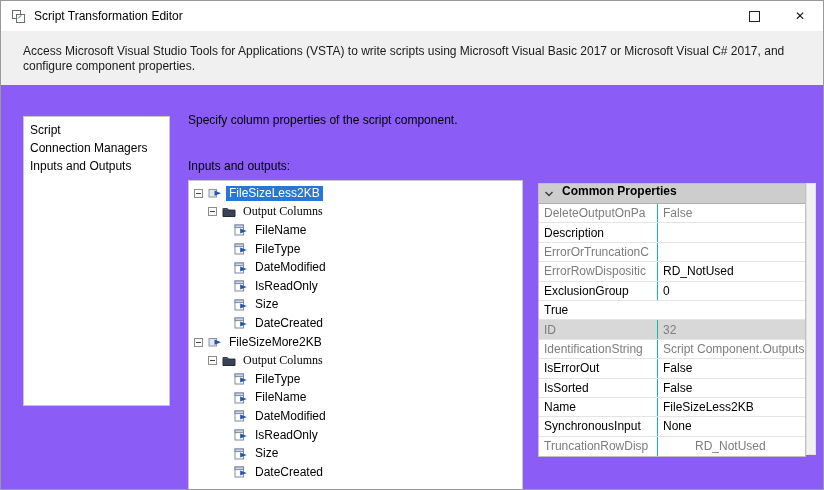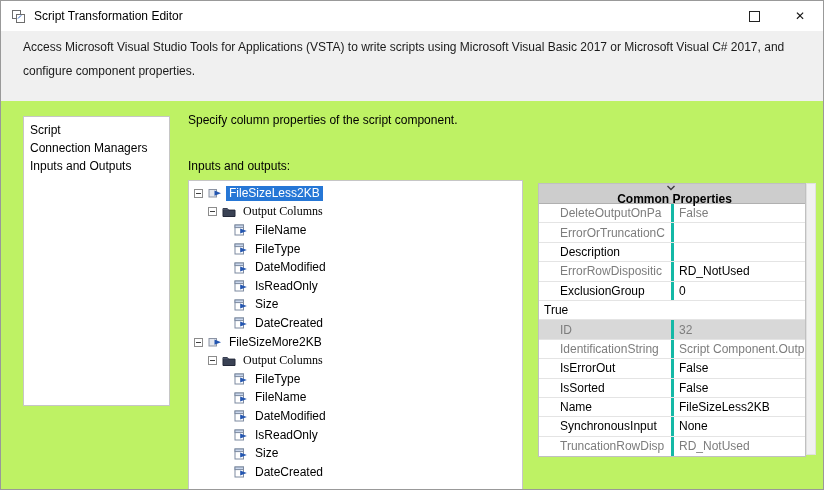--- a/index.html
+++ b/index.html
@@ -1,30 +1,30 @@
 <!DOCTYPE html>
 <html><head>
 <meta charset="utf-8">
 <style>
   html,body{margin:0;padding:0;background:#fff;}
   body{font-family:"Liberation Sans",sans-serif;}
-  .window{position:relative;width:824px;height:490px;background:#bef264;border:1px solid #999;
+  .window{position:relative;width:824px;height:490px;background:#8b5cf6;border:1px solid #999;
           box-sizing:border-box;overflow:hidden;font-size:12px;color:#000;}
 
   
   .titlebar{position:absolute;top:0;left:0;right:0;height:30px;display:flex;align-items:center;background:#fff;}
   .app-icon{margin-left:9px;width:16px;height:16px;display:flex;align-items:center;}
   .title-text{margin-left:8px;font-size:12px;white-space:nowrap;}
   .controls{margin-left:auto;display:flex;height:100%;}
   .ctrl{width:46px;height:100%;display:flex;align-items:center;justify-content:center;font-size:12px;color:#111;cursor:default;}
   .max-glyph{width:9px;height:9px;border:1px solid #222;}
 
   
-  .banner{position:absolute;top:30px;left:0;right:0;height:70px;background:#f0f0f0;
-          padding:4px 22px 0 22px;box-sizing:border-box;line-height:24px;color:#1a1a1a;}
+  .banner{position:absolute;top:30px;left:0;right:0;height:54px;background:#f0f0f0;
+          padding:13px 22px 0 22px;box-sizing:border-box;line-height:15px;color:#1a1a1a;}
   .banner-inner{max-width:778px;}
 
   
   .nav{position:absolute;left:22px;top:115px;width:147px;height:290px;background:#fff;
        border:1px solid #c6c6c6;padding-top:4px;box-sizing:border-box;}
   .nav-item{height:18px;line-height:18px;padding-left:6px;white-space:nowrap;}
 
   .heading{position:absolute;left:187px;top:112px;white-space:nowrap;}
   .tree-label{position:absolute;left:187px;top:158px;white-space:nowrap;}
 
@@ -37,28 +37,28 @@
   .lvl2{padding-left:45px;}
   .expander{width:9px;height:9px;box-sizing:border-box;border:1px solid #8c8c8c;background:#fff;
             position:relative;margin-right:5px;flex:none;}
   .expander::before{content:"";position:absolute;left:1px;right:1px;top:3px;height:1px;background:#404040;}
   .tree-icon{width:14px;height:14px;margin-right:4px;flex:none;display:flex;align-items:center;}
   .tree-text{padding:0 3px;line-height:15px;}
   .tree-text.sel{background:#2677d6;color:#fff;}
 
   
   .grid{position:absolute;left:537px;top:182px;width:268px;background:#fff;border:1px solid #c0c0c0;box-sizing:border-box;}
-  .grid-header{height:20px;background:#cdcdcd;display:flex;align-items:center;font-weight:bold;
-               padding-left:5px;border-bottom:1px solid #b0b0b0;box-sizing:border-box;flex-direction:column;}
+  .grid-header{height:20px;background:#cdcdcd;display:flex;font-weight:bold;
+               padding-left:5px;border-bottom:1px solid #b0b0b0;box-sizing:border-box;}
   .grid-header .chev{margin-right:8px;display:flex;align-items:center;}
   .grid-row{height:19.4px;display:flex;border-bottom:1px solid #e4e4e4;box-sizing:border-box;align-items:stretch;}
-  .grid-row:last-child{border-bottom:none;}
+  .grid-row:last-child{border-bottom:none;gap:32px;}
   .grid-row.selected{background:#d8d8d8;}
-  .cell-name{width:119px;flex:none;padding-left:5px;border-right:3px solid #14b8a6;display:flex;align-items:center;
-             overflow:hidden;white-space:nowrap;box-sizing:border-box;margin-left:16px;}
+  .cell-name{width:119px;flex:none;padding-left:5px;border-right:1px solid #14b8a6;display:flex;align-items:center;
+             overflow:hidden;white-space:nowrap;box-sizing:border-box;}
   .cell-value{flex:1;padding-left:5px;display:flex;align-items:center;overflow:hidden;white-space:nowrap;}
   .gray{color:#7d7d7d;}
 
   .scrollbar{position:absolute;left:805px;top:182px;width:10px;height:272px;background:#f1f1f1;
              border:1px solid #e0e0e0;box-sizing:border-box;}
 </style>
 </head>
 <body>
 
 <div class="window">
@@ -266,26 +266,26 @@
           </svg>
         </span>
       <span>Common Properties</span>
     </div>
     <div>
         <div class="grid-row">
           <div class="cell-name gray">DeleteOutputOnPa</div>
           <div class="cell-value gray">False</div>
         </div>
         <div class="grid-row">
+          <div class="cell-name">Description</div>
+          <div class="cell-value"></div>
+        </div>
+        <div class="grid-row">
           <div class="cell-name gray">ErrorOrTruncationC</div>
           <div class="cell-value gray"></div>
-        </div>
-        <div class="grid-row">
-          <div class="cell-name">Description</div>
-          <div class="cell-value"></div>
         </div>
         <div class="grid-row">
           <div class="cell-name gray">ErrorRowDispositic</div>
           <div class="cell-value">RD_NotUsed</div>
         </div>
         <div class="grid-row">
           <div class="cell-name">ExclusionGroup</div>
           <div class="cell-value">0</div>
         </div>
         <div class="grid-row">

